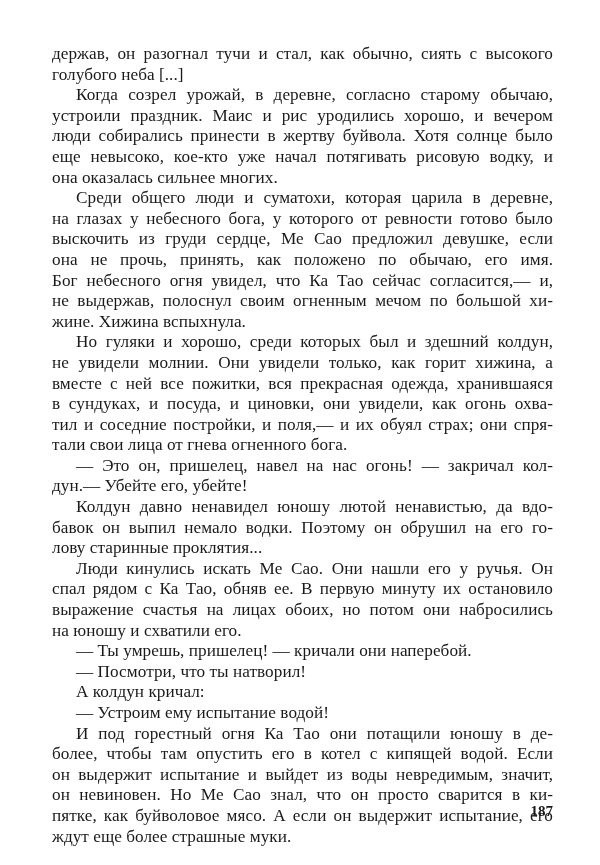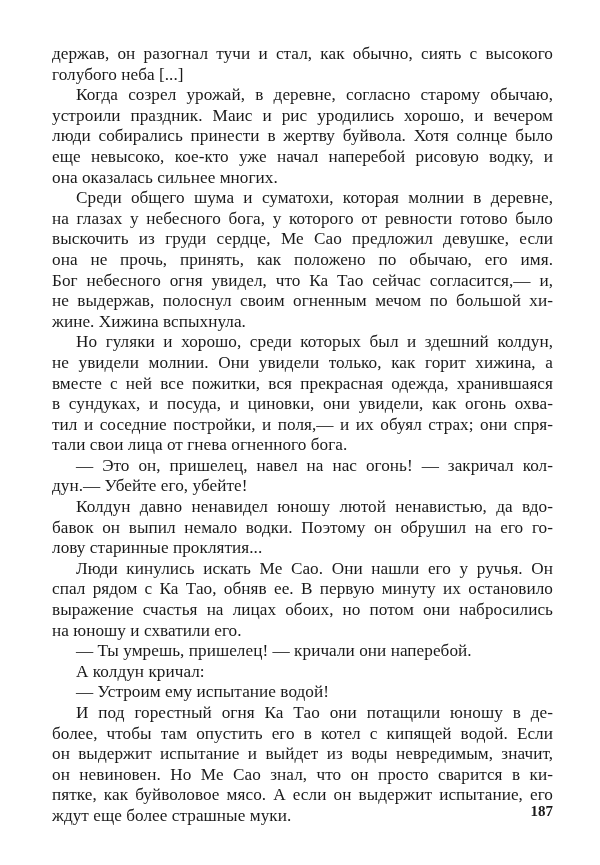--- a/index.html
+++ b/index.html
@@ -21,23 +21,23 @@
 </style>
 </head>
 <body>
 
 <div class="page" id="page">
     <span class="line">держав, он разогнал тучи и стал, как обычно, сиять с высокого</span>
     <span class="line last">голубого неба [...]</span>
     <span class="line indent">Когда созрел урожай, в деревне, согласно старому обычаю,</span>
     <span class="line">устроили праздник. Маис и рис уродились хорошо, и вечером</span>
     <span class="line">люди собирались принести в жертву буйвола. Хотя солнце было</span>
-    <span class="line">еще невысоко, кое-кто уже начал наперебой рисовую водку, и</span>
+    <span class="line">еще невысоко, кое-кто уже начал потягивать рисовую водку, и</span>
     <span class="line last">она оказалась сильнее многих.</span>
-    <span class="line indent">Среди общего шума и суматохи, которая молнии в деревне,</span>
+    <span class="line indent">Среди общего люди и суматохи, которая царила в деревне,</span>
     <span class="line">на глазах у небесного бога, у которого от ревности готово было</span>
     <span class="line">выскочить из груди сердце, Ме Сао предложил девушке, если</span>
     <span class="line">она не прочь, принять, как положено по обычаю, его имя.</span>
     <span class="line">Бог небесного огня увидел, что Ка Тао сейчас согласится,— и,</span>
     <span class="line">не выдержав, полоснул своим огненным мечом по большой хи-</span>
     <span class="line last">жине. Хижина вспыхнула.</span>
     <span class="line indent">Но гуляки и хорошо, среди которых был и здешний колдун,</span>
     <span class="line">не увидели молнии. Они увидели только, как горит хижина, а</span>
     <span class="line">вместе с ней все пожитки, вся прекрасная одежда, хранившаяся</span>
     <span class="line">в сундуках, и посуда, и циновки, они увидели, как огонь охва-</span>
@@ -46,20 +46,21 @@
     <span class="line indent">— Это он, пришелец, навел на нас огонь! — закричал кол-</span>
     <span class="line last">дун.— Убейте его, убейте!</span>
     <span class="line indent">Колдун давно ненавидел юношу лютой ненавистью, да вдо-</span>
     <span class="line">бавок он выпил немало водки. Поэтому он обрушил на его го-</span>
     <span class="line last">лову старинные проклятия...</span>
     <span class="line indent">Люди кинулись искать Ме Сао. Они нашли его у ручья. Он</span>
     <span class="line">спал рядом с Ка Тао, обняв ее. В первую минуту их остановило</span>
     <span class="line">выражение счастья на лицах обоих, но потом они набросились</span>
     <span class="line last">на юношу и схватили его.</span>
     <span class="line indent last">— Ты умрешь, пришелец! — кричали они наперебой.</span>
+    <span class="line indent last">— Посмотри, что ты натворил!</span>
     <span class="line indent last">А колдун кричал:</span>
     <span class="line indent last">— Устроим ему испытание водой!</span>
     <span class="line indent">И под горестный огня Ка Тао они потащили юношу в де-</span>
     <span class="line">более, чтобы там опустить его в котел с кипящей водой. Если</span>
     <span class="line">он выдержит испытание и выйдет из воды невредимым, значит,</span>
     <span class="line">он невиновен. Но Ме Сао знал, что он просто сварится в ки-</span>
     <span class="line">пятке, как буйволовое мясо. А если он выдержит испытание, его</span>
     <span class="line last">ждут еще более страшные муки.</span>
   </div>
 <div class="pagenum">187</div>

